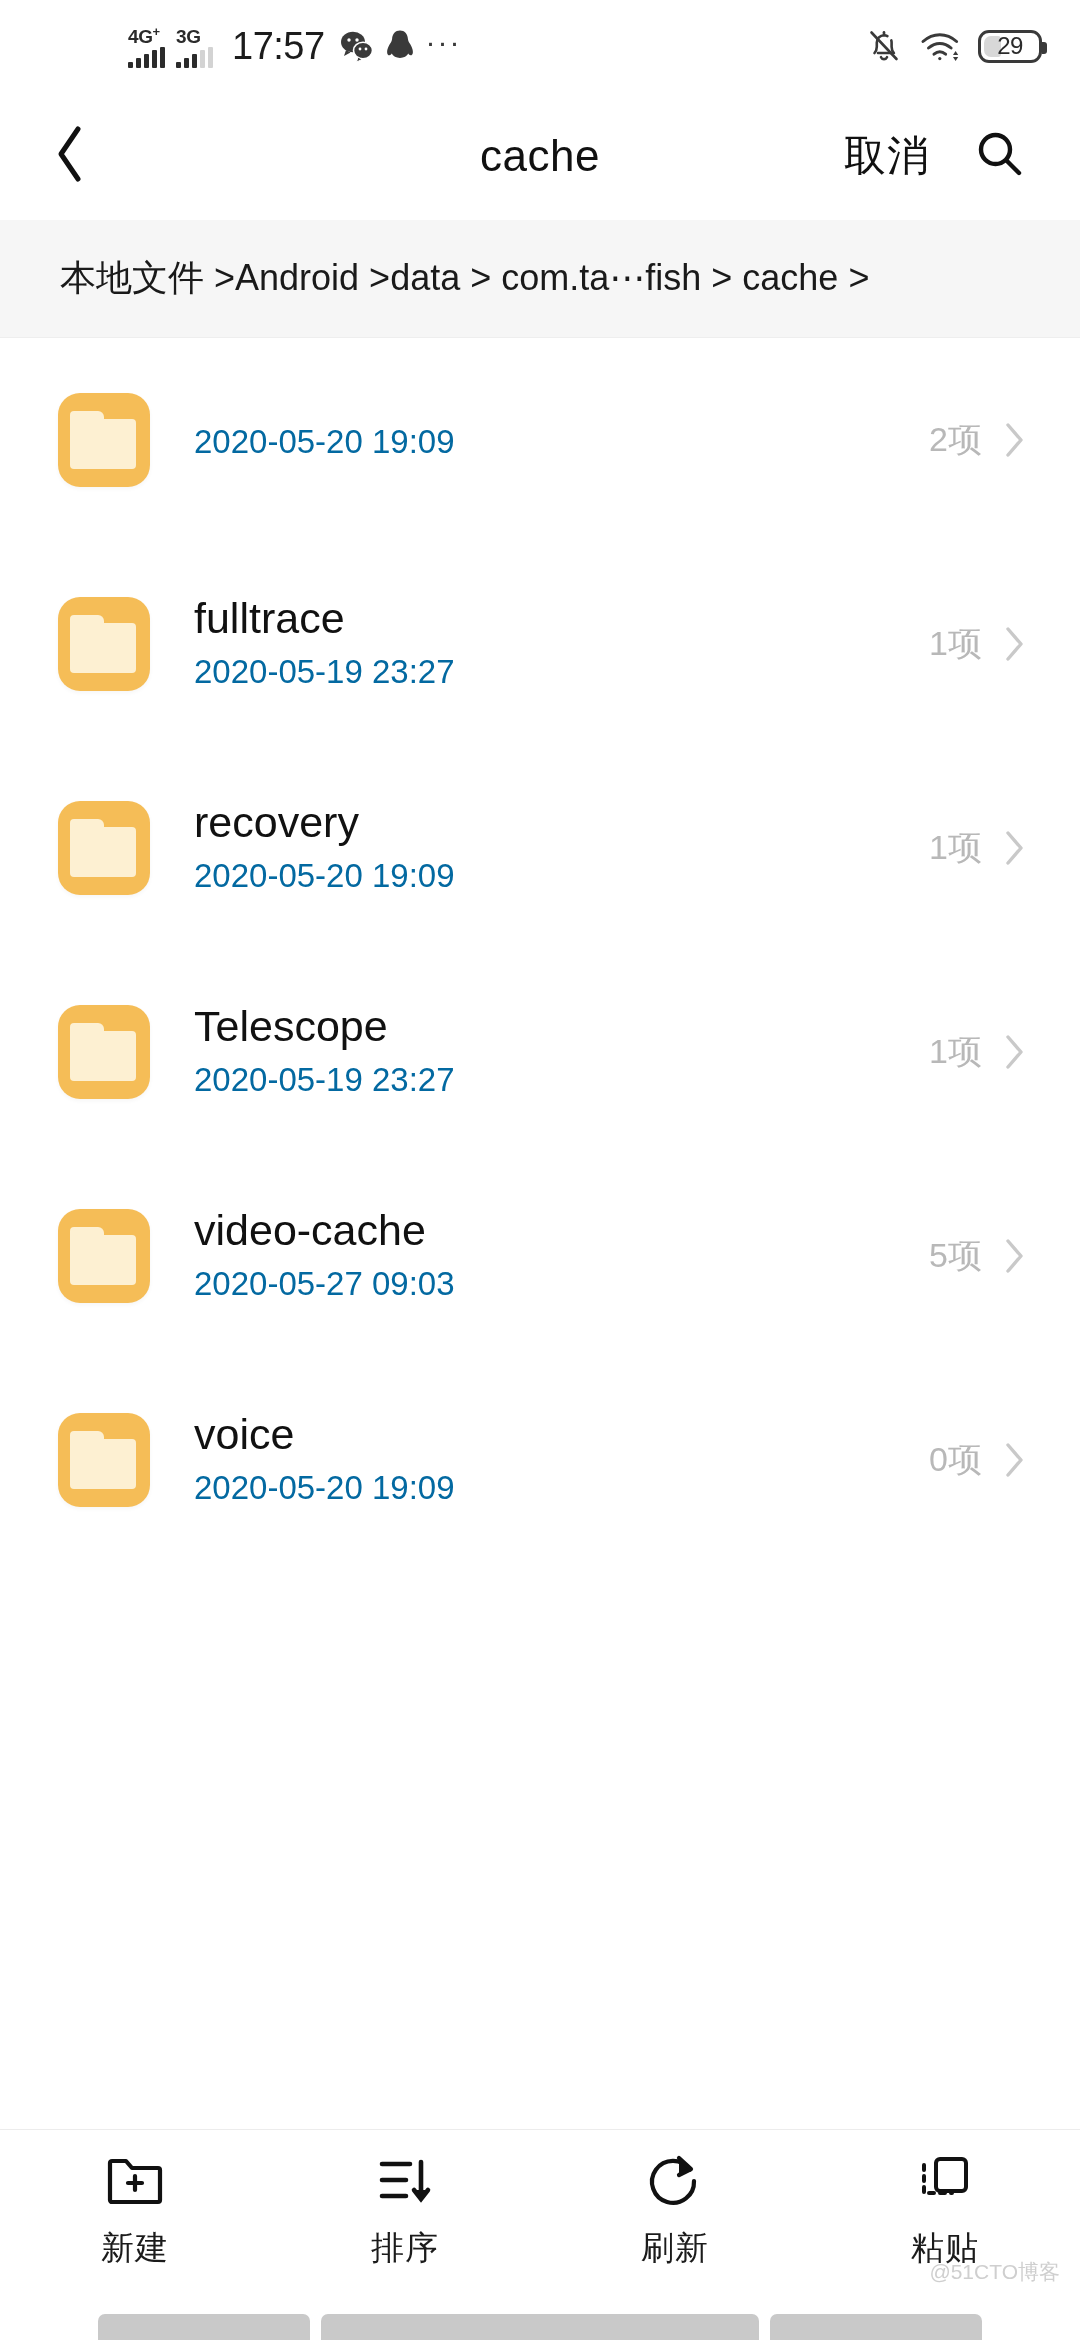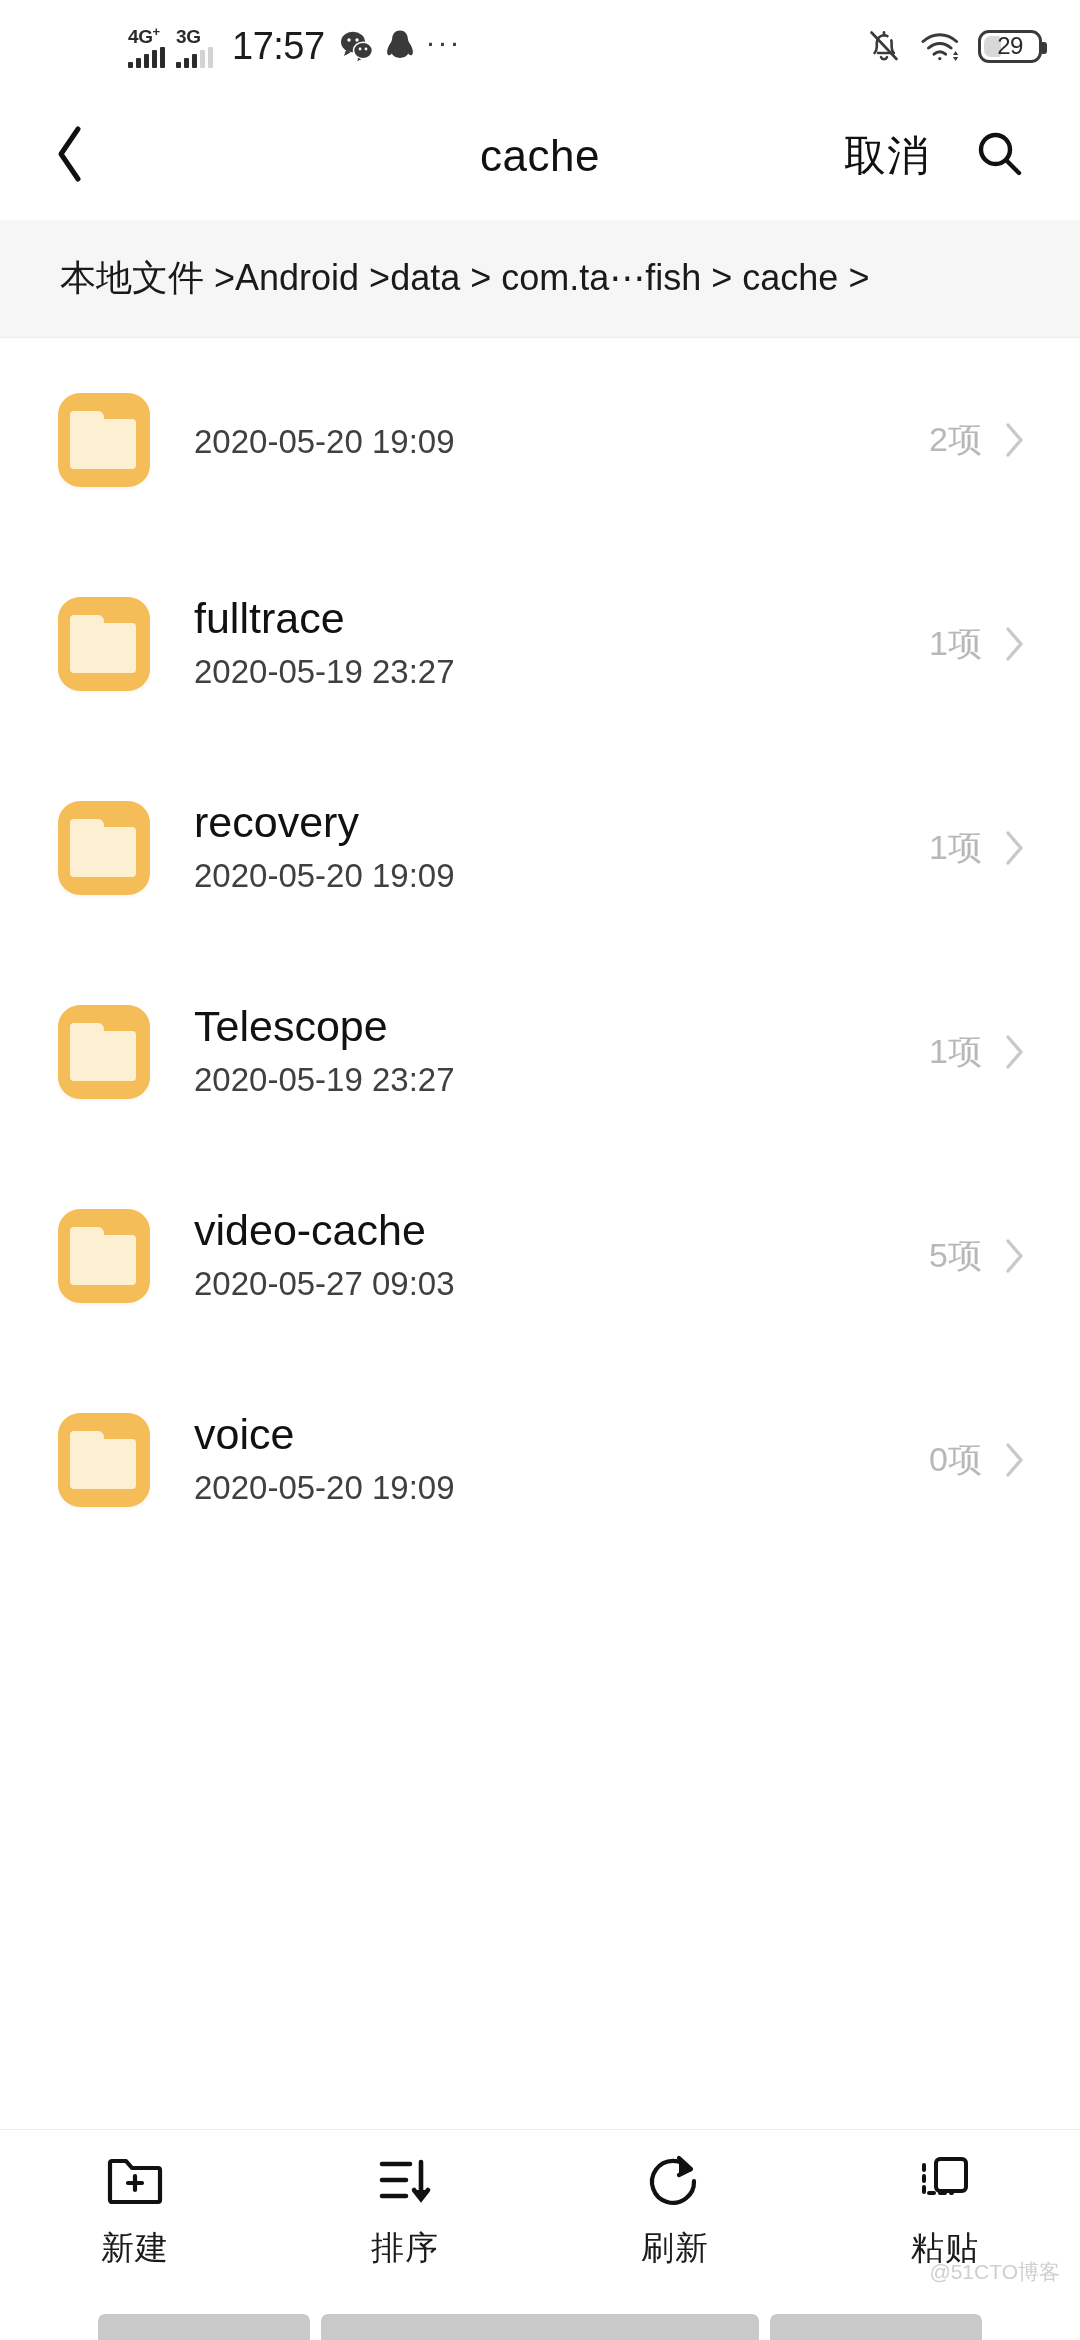--- a/index.html
+++ b/index.html
@@ -228,21 +228,21 @@
     font-size: 43px;
     color: #111111;
     line-height: 52px;
     letter-spacing: 0px;
     white-space: nowrap;
     overflow: hidden;
     text-overflow: ellipsis;
   }
   .row-date {
     font-size: 33px;
-    color: #404040;
+    color: #0369a1;
     line-height: 48px;
     margin-top: 4px;
     letter-spacing: 0px;
   }
   .row-right {
     display: flex;
     align-items: center;
     gap: 22px;
     flex: 0 0 auto;
   }

